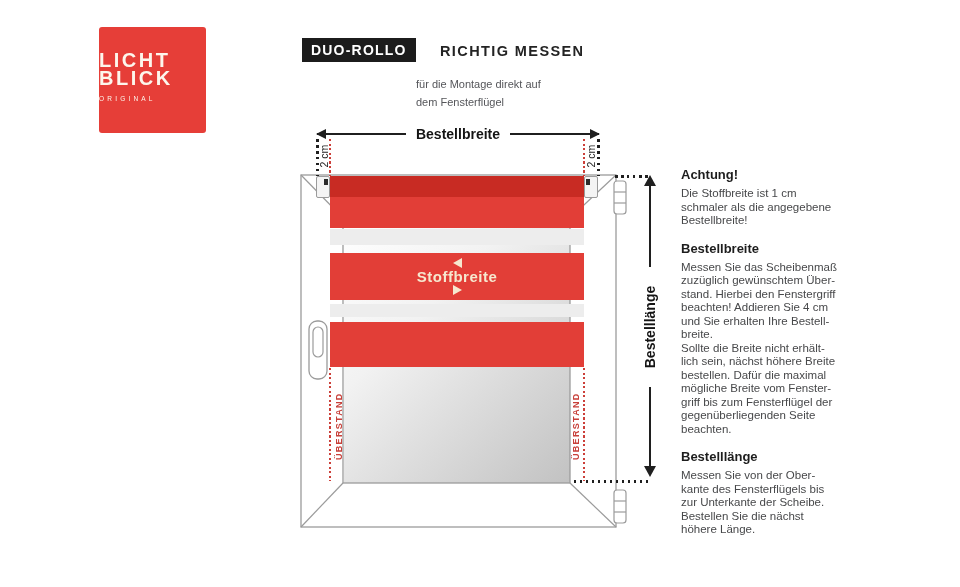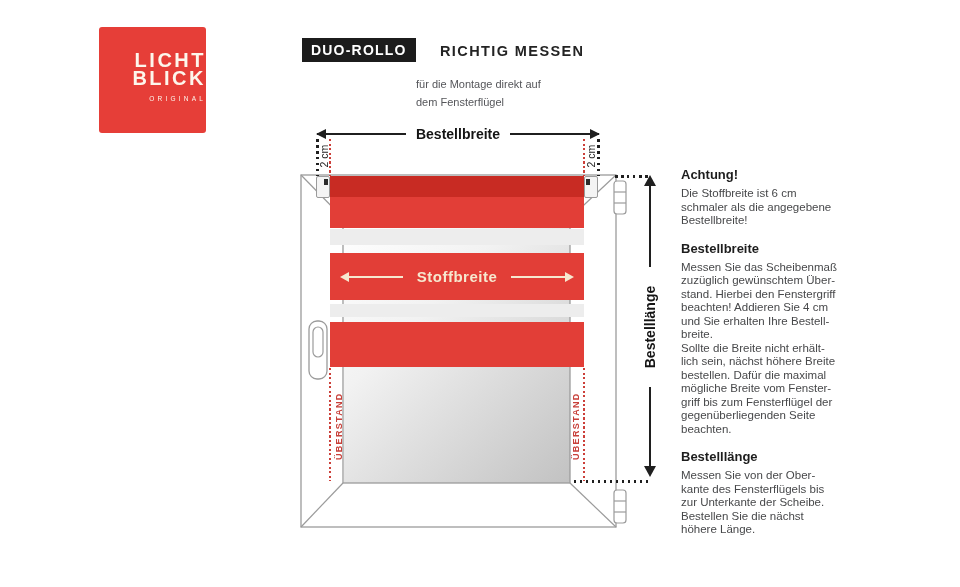--- a/index.html
+++ b/index.html
@@ -1,21 +1,21 @@
 <!DOCTYPE html>
 <html><head>
 <meta charset="utf-8">
 <style>
   html,body{margin:0;padding:0;background:#fff;}
   .canvas{position:relative;width:960px;height:587px;background:#fff;overflow:hidden;
           font-family:"Liberation Sans",sans-serif;color:#1e1e1e;}
 
   
   .logo{position:absolute;left:99px;top:27px;width:107px;height:106px;background:#e63e38;
-        border-radius:3px;text-align:right;box-sizing:border-box;padding-top:24px;}
+        border-radius:3px;text-align:left;box-sizing:border-box;padding-top:24px;}
   .logo .l1,.logo .l2{color:#fdf6ec;font-weight:bold;font-size:20px;line-height:18px;letter-spacing:2.5px;}
   .logo .sub{color:#fdf6ec;font-size:6.5px;letter-spacing:3.2px;margin-top:8px;}
 
   
   .badge{position:absolute;left:302px;top:38px;height:24px;line-height:24px;background:#1c1c1c;
          color:#fff;font-weight:bold;font-size:14px;letter-spacing:1.2px;padding:0 9px;}
   .title{position:absolute;left:416px;top:43px;font-weight:bold;font-size:14.5px;letter-spacing:1.4px;color:#232323;padding-left:24px;}
   .subtitle{position:absolute;left:416px;top:76px;font-size:11px;line-height:17.5px;color:#55565a;white-space:pre-line;}
 
   
@@ -31,21 +31,21 @@
   .cap .notch{position:absolute;top:2px;width:4px;height:6px;background:#2b2b2b;}
   .cap.left .notch{right:1px;} .cap.right .notch{left:1px;}
   .stripe{position:absolute;left:330px;width:254px;background:#e23e37;}
   .stripe.s1{top:197px;height:31px;}
   .stripe.s2{top:253px;height:47px;display:flex;align-items:center;}
   .stripe.s3{top:322px;height:45px;}
   .gapband{position:absolute;left:330px;width:254px;background:#ededed;}
   .gapband.g1{top:229px;height:16px;}
   .gapband.g2{top:304px;height:13px;}
 
-  .fabric-arrow{display:flex;align-items:center;width:100%;padding:0 10px;box-sizing:border-box;}
+  .fabric-arrow{display:flex;align-items:center;width:100%;padding:0 10px;box-sizing:border-box;flex-direction:column;}
   .fabric-arrow .line{flex:1;height:2px;background:#f6e8cf;}
   .fabric-arrow .label{color:#f6e8cf;font-weight:bold;font-size:15px;letter-spacing:.5px;margin:0 14px;}
   .tri{width:0;height:0;}
   .tri.fab-left{border-top:5px solid transparent;border-bottom:5px solid transparent;border-right:9px solid #f6e8cf;}
   .tri.fab-right{border-top:5px solid transparent;border-bottom:5px solid transparent;border-left:9px solid #f6e8cf;}
 
   
   .bb-arrow{position:absolute;left:317px;top:127px;width:282px;height:13px;display:flex;align-items:center;justify-content:center;}
   .bb-arrow .hline{position:absolute;left:0;right:0;top:5.5px;height:2px;background:#1f1f1f;}
   .bb-arrow .label{position:relative;z-index:1;background:#fff;padding:0 10px;font-weight:bold;font-size:14px;color:#141414;}
@@ -158,21 +158,21 @@
   <div class="tri bl-down"></div>
   <div class="bl-label">Bestelllänge</div>
 
   <div class="dot-v-red" style="left:329px;top:368px;height:113px;"></div>
   <div class="dot-v-red" style="left:583px;top:368px;height:113px;"></div>
   <div class="ueb-label" style="left:308px;top:424px;">ÜBERSTAND</div>
   <div class="ueb-label" style="left:545px;top:424px;">ÜBERSTAND</div>
 
   <div class="col">
     <h3>Achtung!</h3>
-    <p>Die Stoffbreite ist 6 cm
+    <p>Die Stoffbreite ist 1 cm
 schmaler als die angegebene
 Bestellbreite!</p>
     <h3>Bestellbreite</h3>
     <p>Messen Sie das Scheibenmaß
 zuzüglich gewünschtem Über-
 stand. Hierbei den Fenstergriff
 beachten! Addieren Sie 4 cm
 und Sie erhalten Ihre Bestell-
 breite.
 Sollte die Breite nicht erhält-

